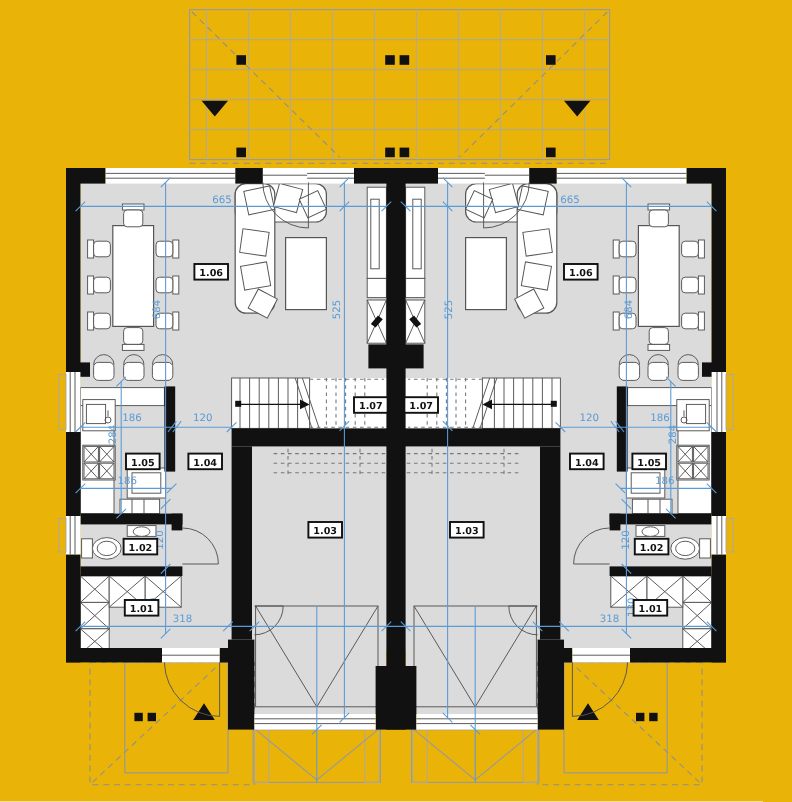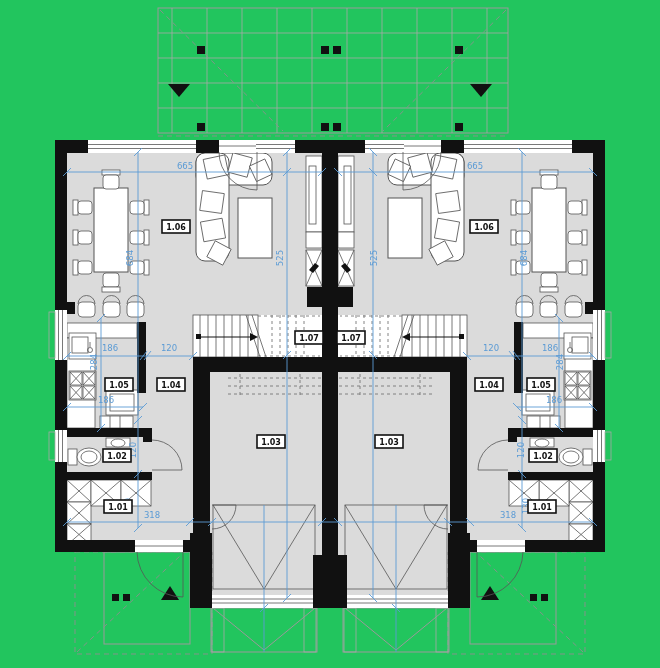--- a/index.html
+++ b/index.html
@@ -1,16 +1,16 @@
 <!DOCTYPE html>
 <html><head>
 <meta charset="utf-8">
 <style>
   html,body{margin:0;padding:0;background:#ffffff;}
-  .stage{width:660px;height:668px;position:relative;background:#22c55e;overflow:hidden;
+  .stage{width:660px;height:668px;position:relative;background:#eab308;overflow:hidden;
          font-family:"DejaVu Sans","Liberation Sans",sans-serif;}
   svg{display:block;}
   .wall{fill:#111111;stroke:none;}
   .floor{fill:#dbdbdb;stroke:none;}
   .thin08{stroke:#555555;stroke-width:0.8;fill:none;}
   .lite{stroke:#9a9a9a;stroke-width:1;fill:none;}
   .lite08{stroke:#a8a8a8;stroke-width:0.8;fill:none;}
   .dash{stroke:#8f8f8f;stroke-width:0.9;fill:none;stroke-dasharray:5 4;}
   .dash2{stroke:#777777;stroke-width:0.9;fill:none;stroke-dasharray:3 3;}
   .furn{fill:#ffffff;stroke:#555555;stroke-width:1;}

